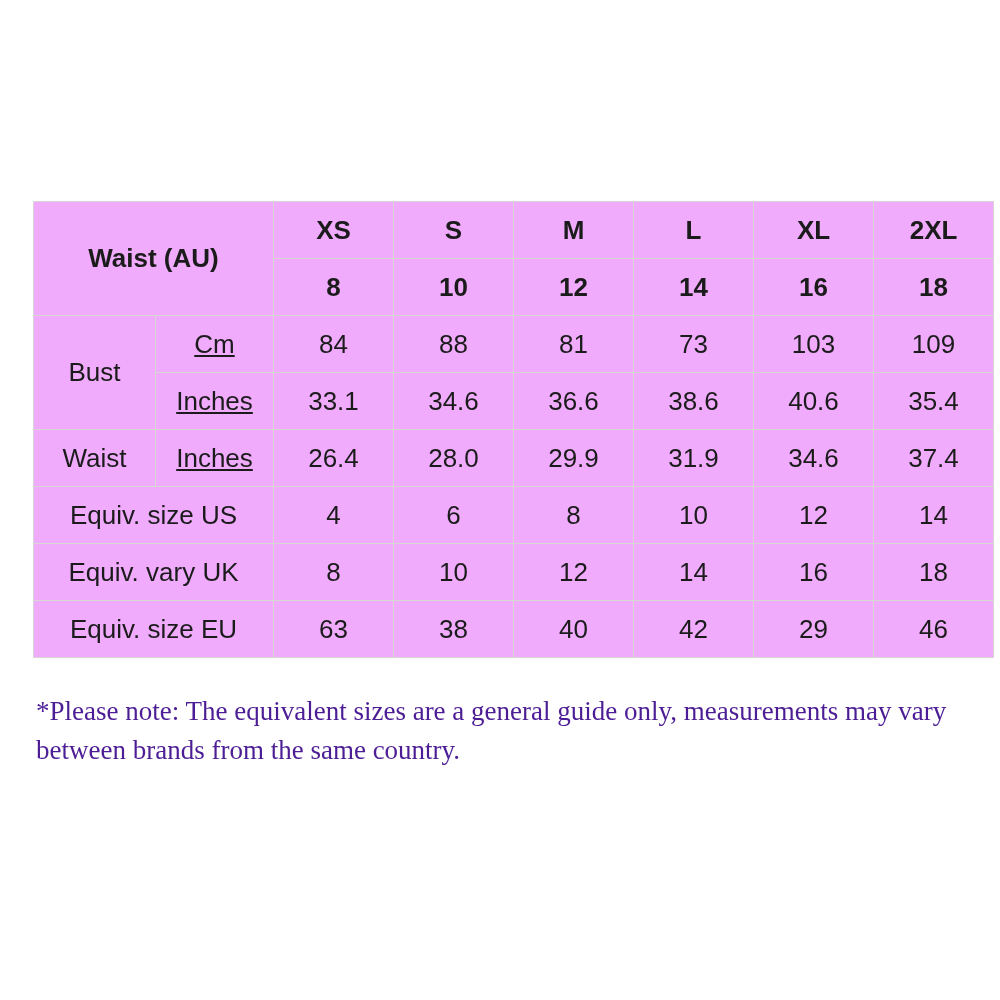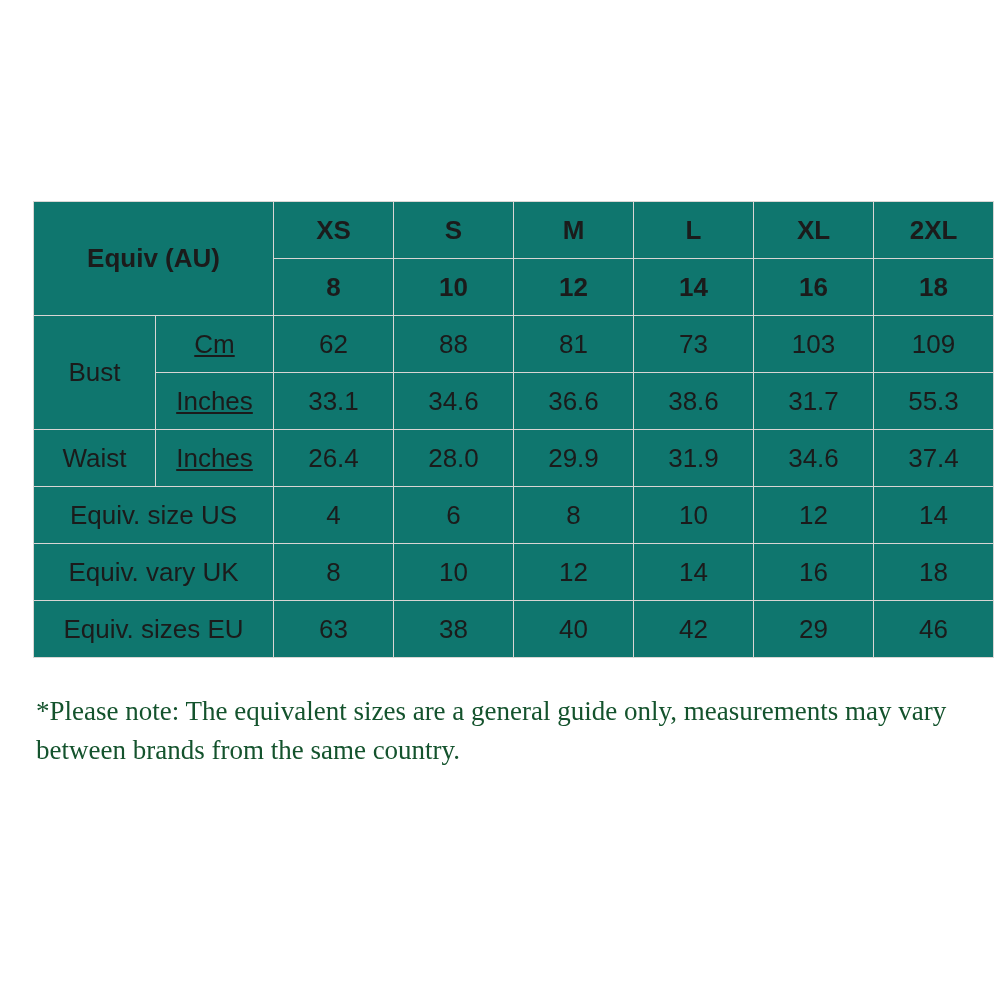--- a/index.html
+++ b/index.html
@@ -33,21 +33,21 @@
     background: #f2f1f0;
   }
 
   table.size-table td {
     border: 1px solid #d8d6d4;
     text-align: center;
     vertical-align: middle;
     color: #1b1b1b;
     font-family: "Liberation Sans", sans-serif;
     font-size: 26px;
-    background: #0f766e;
+    background: #f0abfc;
     padding: 0;
     height: 56px;
   }
 
   
   col.c-label1 { width: 122px; }
   col.c-label2 { width: 118px; }
   col.c-size   { width: 120px; }
 
   td.head-label {
@@ -89,21 +89,21 @@
   }
 
   .note {
     position: absolute;
     left: 36px;
     top: 692px;
     width: 940px;
     font-family: "Liberation Serif", serif;
     font-size: 27px;
     line-height: 1.45;
-    color: #14532d;
+    color: #4c1d95;
   }
 </style>
 </head>
 <body>
 
 <div id="page">
 
   <div id="chart-wrap">
     <table class="size-table">
       <colgroup>
@@ -111,55 +111,55 @@
         <col class="c-label2">
         <col class="c-size">
         <col class="c-size">
         <col class="c-size">
         <col class="c-size">
         <col class="c-size">
         <col class="c-size">
       </colgroup>
       <tbody>
         <tr>
-          <td class="head-label" rowspan="2" colspan="2">Equiv (AU)</td>
+          <td class="head-label" rowspan="2" colspan="2">Waist (AU)</td>
           <td class="head-size">XS</td>
           <td class="head-size">S</td>
           <td class="head-size">M</td>
           <td class="head-size">L</td>
           <td class="head-size">XL</td>
           <td class="head-size">2XL</td>
         </tr>
         <tr>
           <td class="head-num">8</td>
           <td class="head-num">10</td>
           <td class="head-num">12</td>
           <td class="head-num">14</td>
           <td class="head-num">16</td>
           <td class="head-num">18</td>
         </tr>
 
         <tr>
           <td class="rowlabel" rowspan="2">Bust</td>
           <td class="rowlabel-left">Cm</td>
-          <td class="val">62</td>
+          <td class="val">84</td>
           <td class="val">88</td>
           <td class="val">81</td>
           <td class="val">73</td>
           <td class="val">103</td>
           <td class="val">109</td>
         </tr>
         <tr>
           <td class="rowlabel-left">Inches</td>
           <td class="val">33.1</td>
           <td class="val">34.6</td>
           <td class="val">36.6</td>
           <td class="val">38.6</td>
-          <td class="val">31.7</td>
-          <td class="val">55.3</td>
+          <td class="val">40.6</td>
+          <td class="val">35.4</td>
         </tr>
 
         <tr>
           <td class="rowlabel">Waist</td>
           <td class="rowlabel-left">Inches</td>
           <td class="val">26.4</td>
           <td class="val">28.0</td>
           <td class="val">29.9</td>
           <td class="val">31.9</td>
           <td class="val">34.6</td>
@@ -178,21 +178,21 @@
         <tr>
           <td class="equiv-label" colspan="2">Equiv. vary UK</td>
           <td class="val">8</td>
           <td class="val">10</td>
           <td class="val">12</td>
           <td class="val">14</td>
           <td class="val">16</td>
           <td class="val">18</td>
         </tr>
         <tr>
-          <td class="equiv-label" colspan="2">Equiv. sizes EU</td>
+          <td class="equiv-label" colspan="2">Equiv. size EU</td>
           <td class="val">63</td>
           <td class="val">38</td>
           <td class="val">40</td>
           <td class="val">42</td>
           <td class="val">29</td>
           <td class="val">46</td>
         </tr>
       </tbody>
     </table>
   </div>

